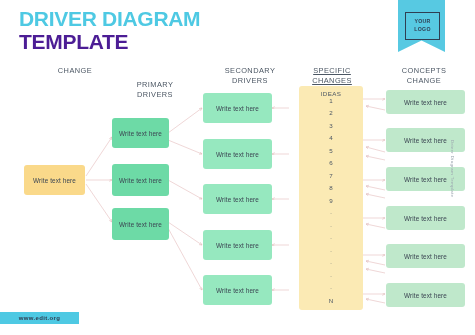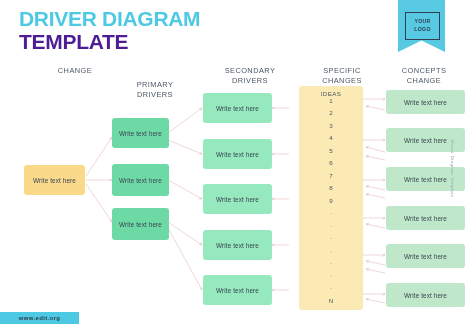--- a/index.html
+++ b/index.html
@@ -79,21 +79,21 @@
     <div>CHANGE</div>
   </div>
   <div class="col-head" style="left:105px;top:80px;width:100px;">
     <div>PRIMARY</div>
     <div>DRIVERS</div>
   </div>
   <div class="col-head" style="left:200px;top:66px;width:100px;">
     <div>SECONDARY</div>
     <div>DRIVERS</div>
   </div>
-  <div class="col-head" style="left:302px;top:66px;width:80px;">
+  <div class="col-head" style="left:292px;top:66px;width:80px;text-decoration:underline;">
     <div>SPECIFIC</div>
     <div>CHANGES</div>
   </div>
   <div class="col-head" style="left:378px;top:66px;width:92px;">
     <div>CONCEPTS</div>
     <div>CHANGE</div>
   </div>
 
   <svg id="wires" viewBox="0 0 475 335">
     <defs>

